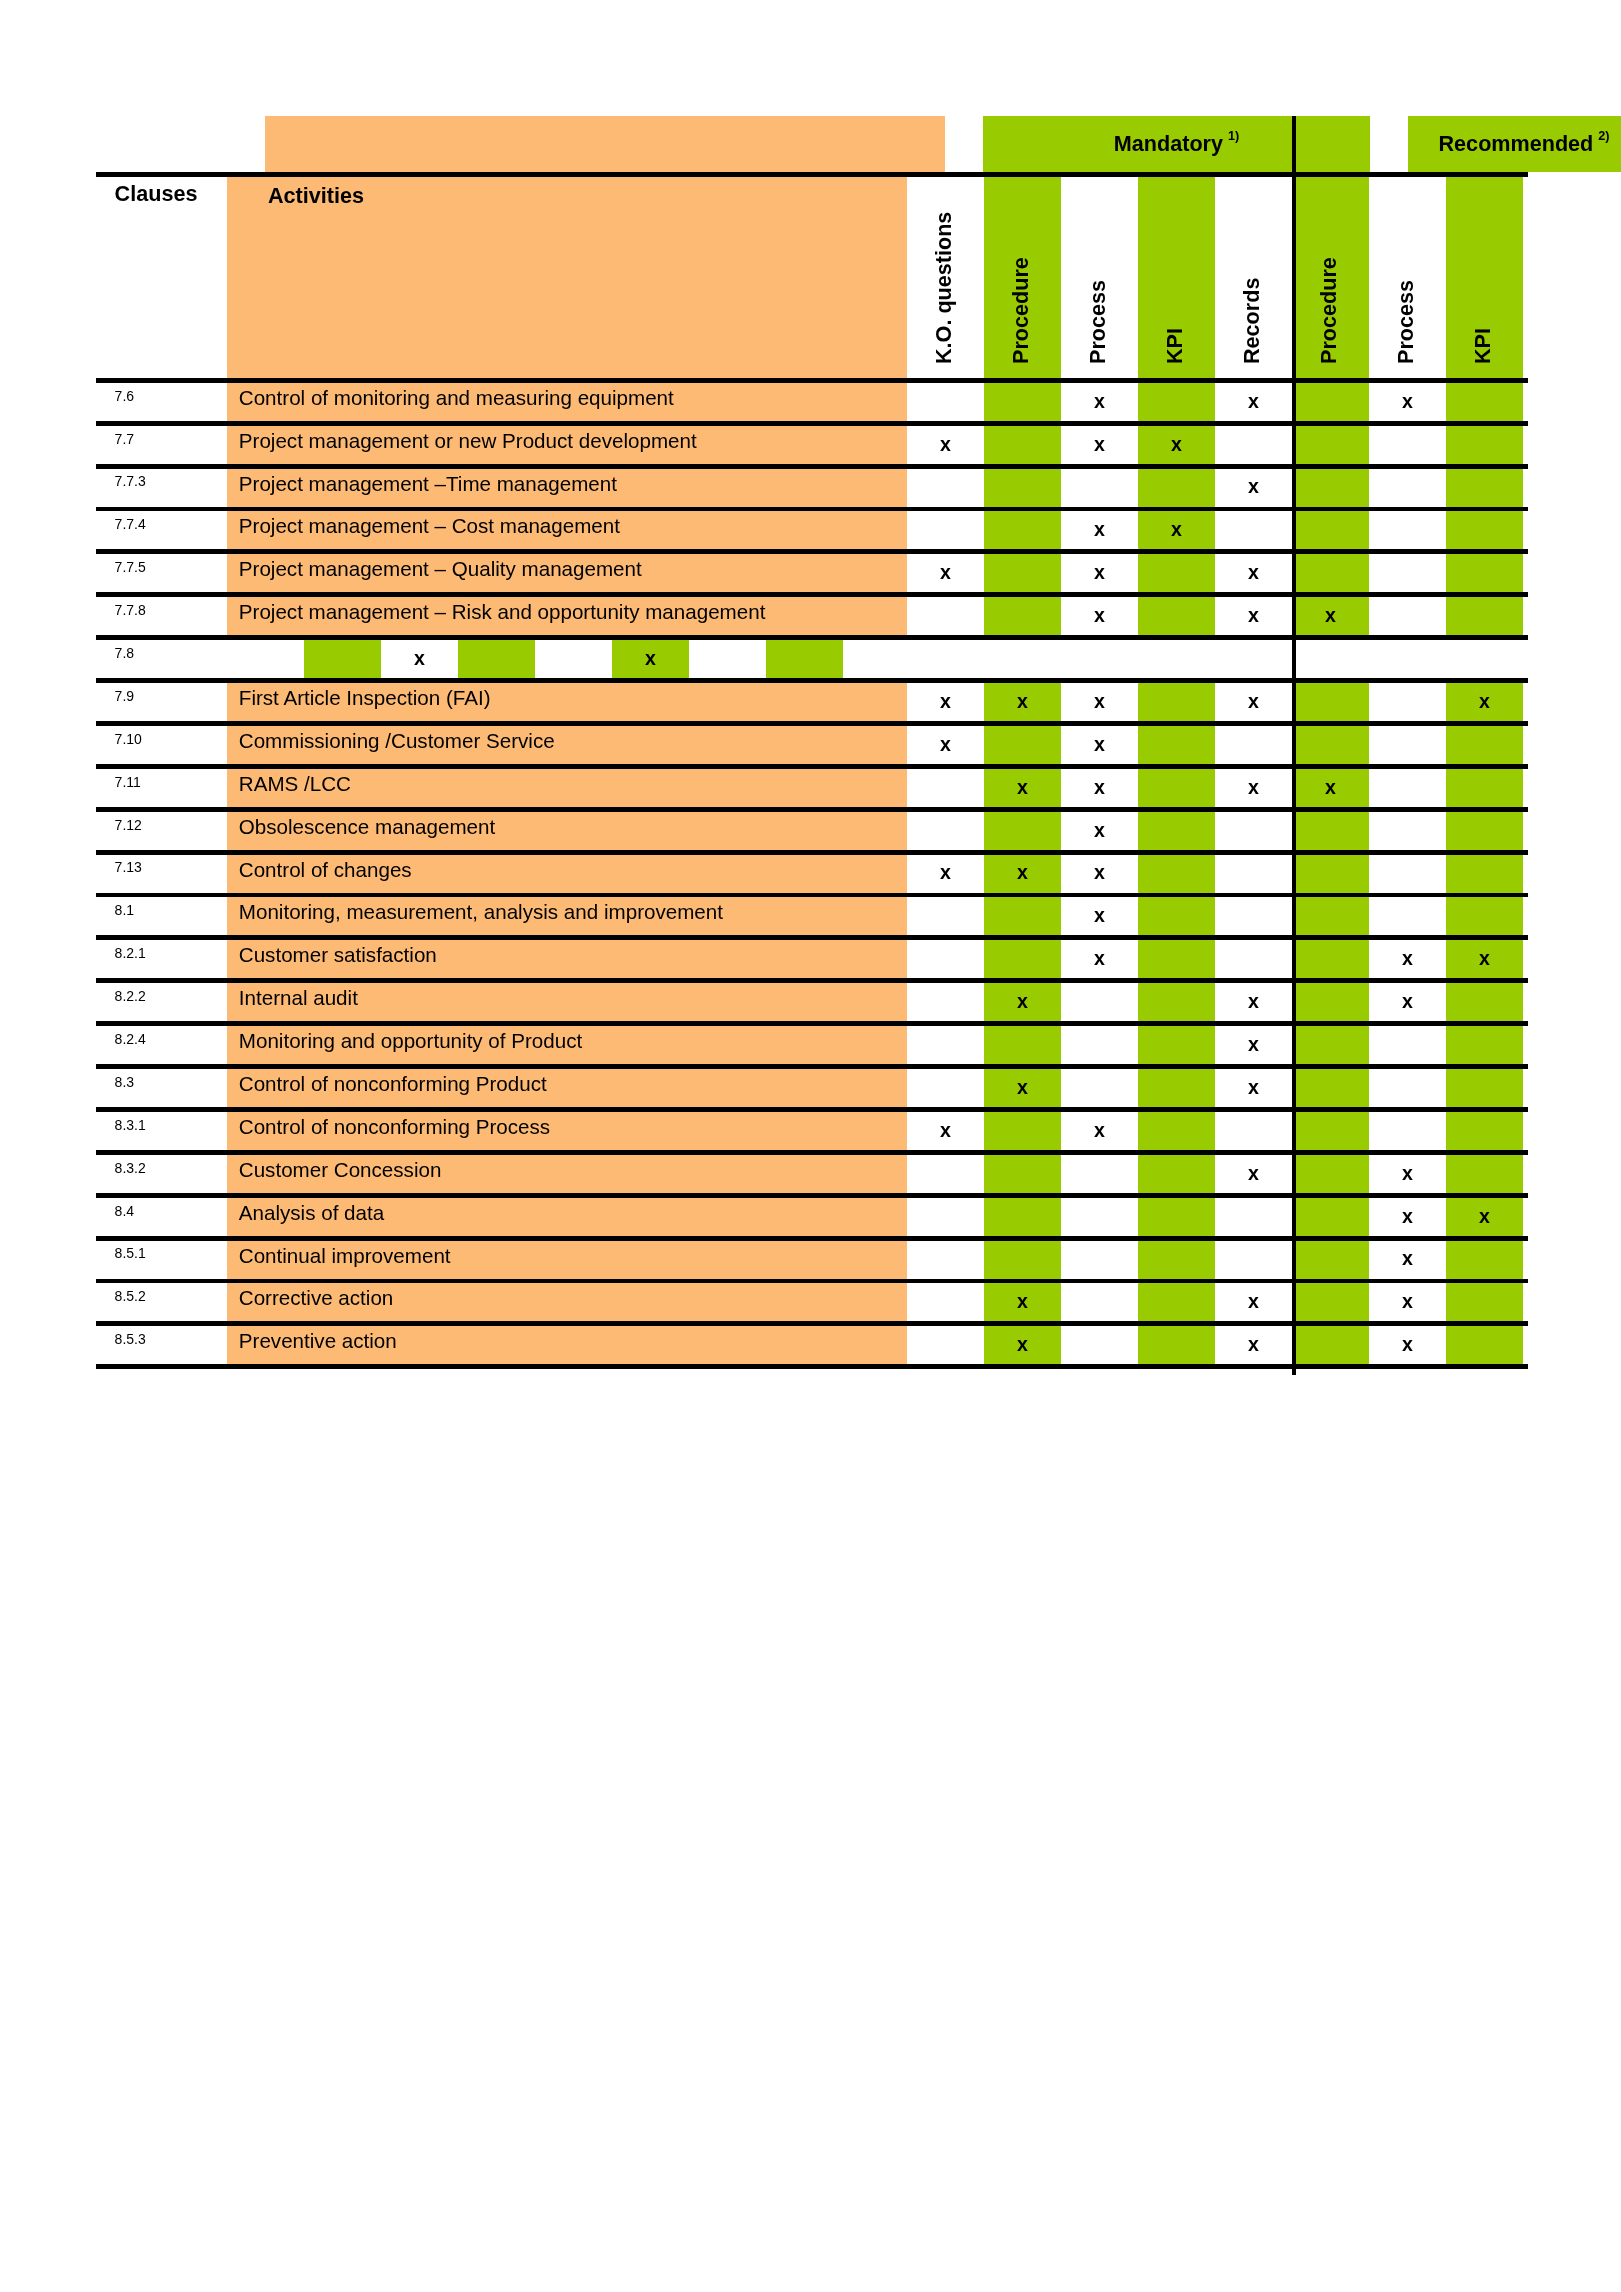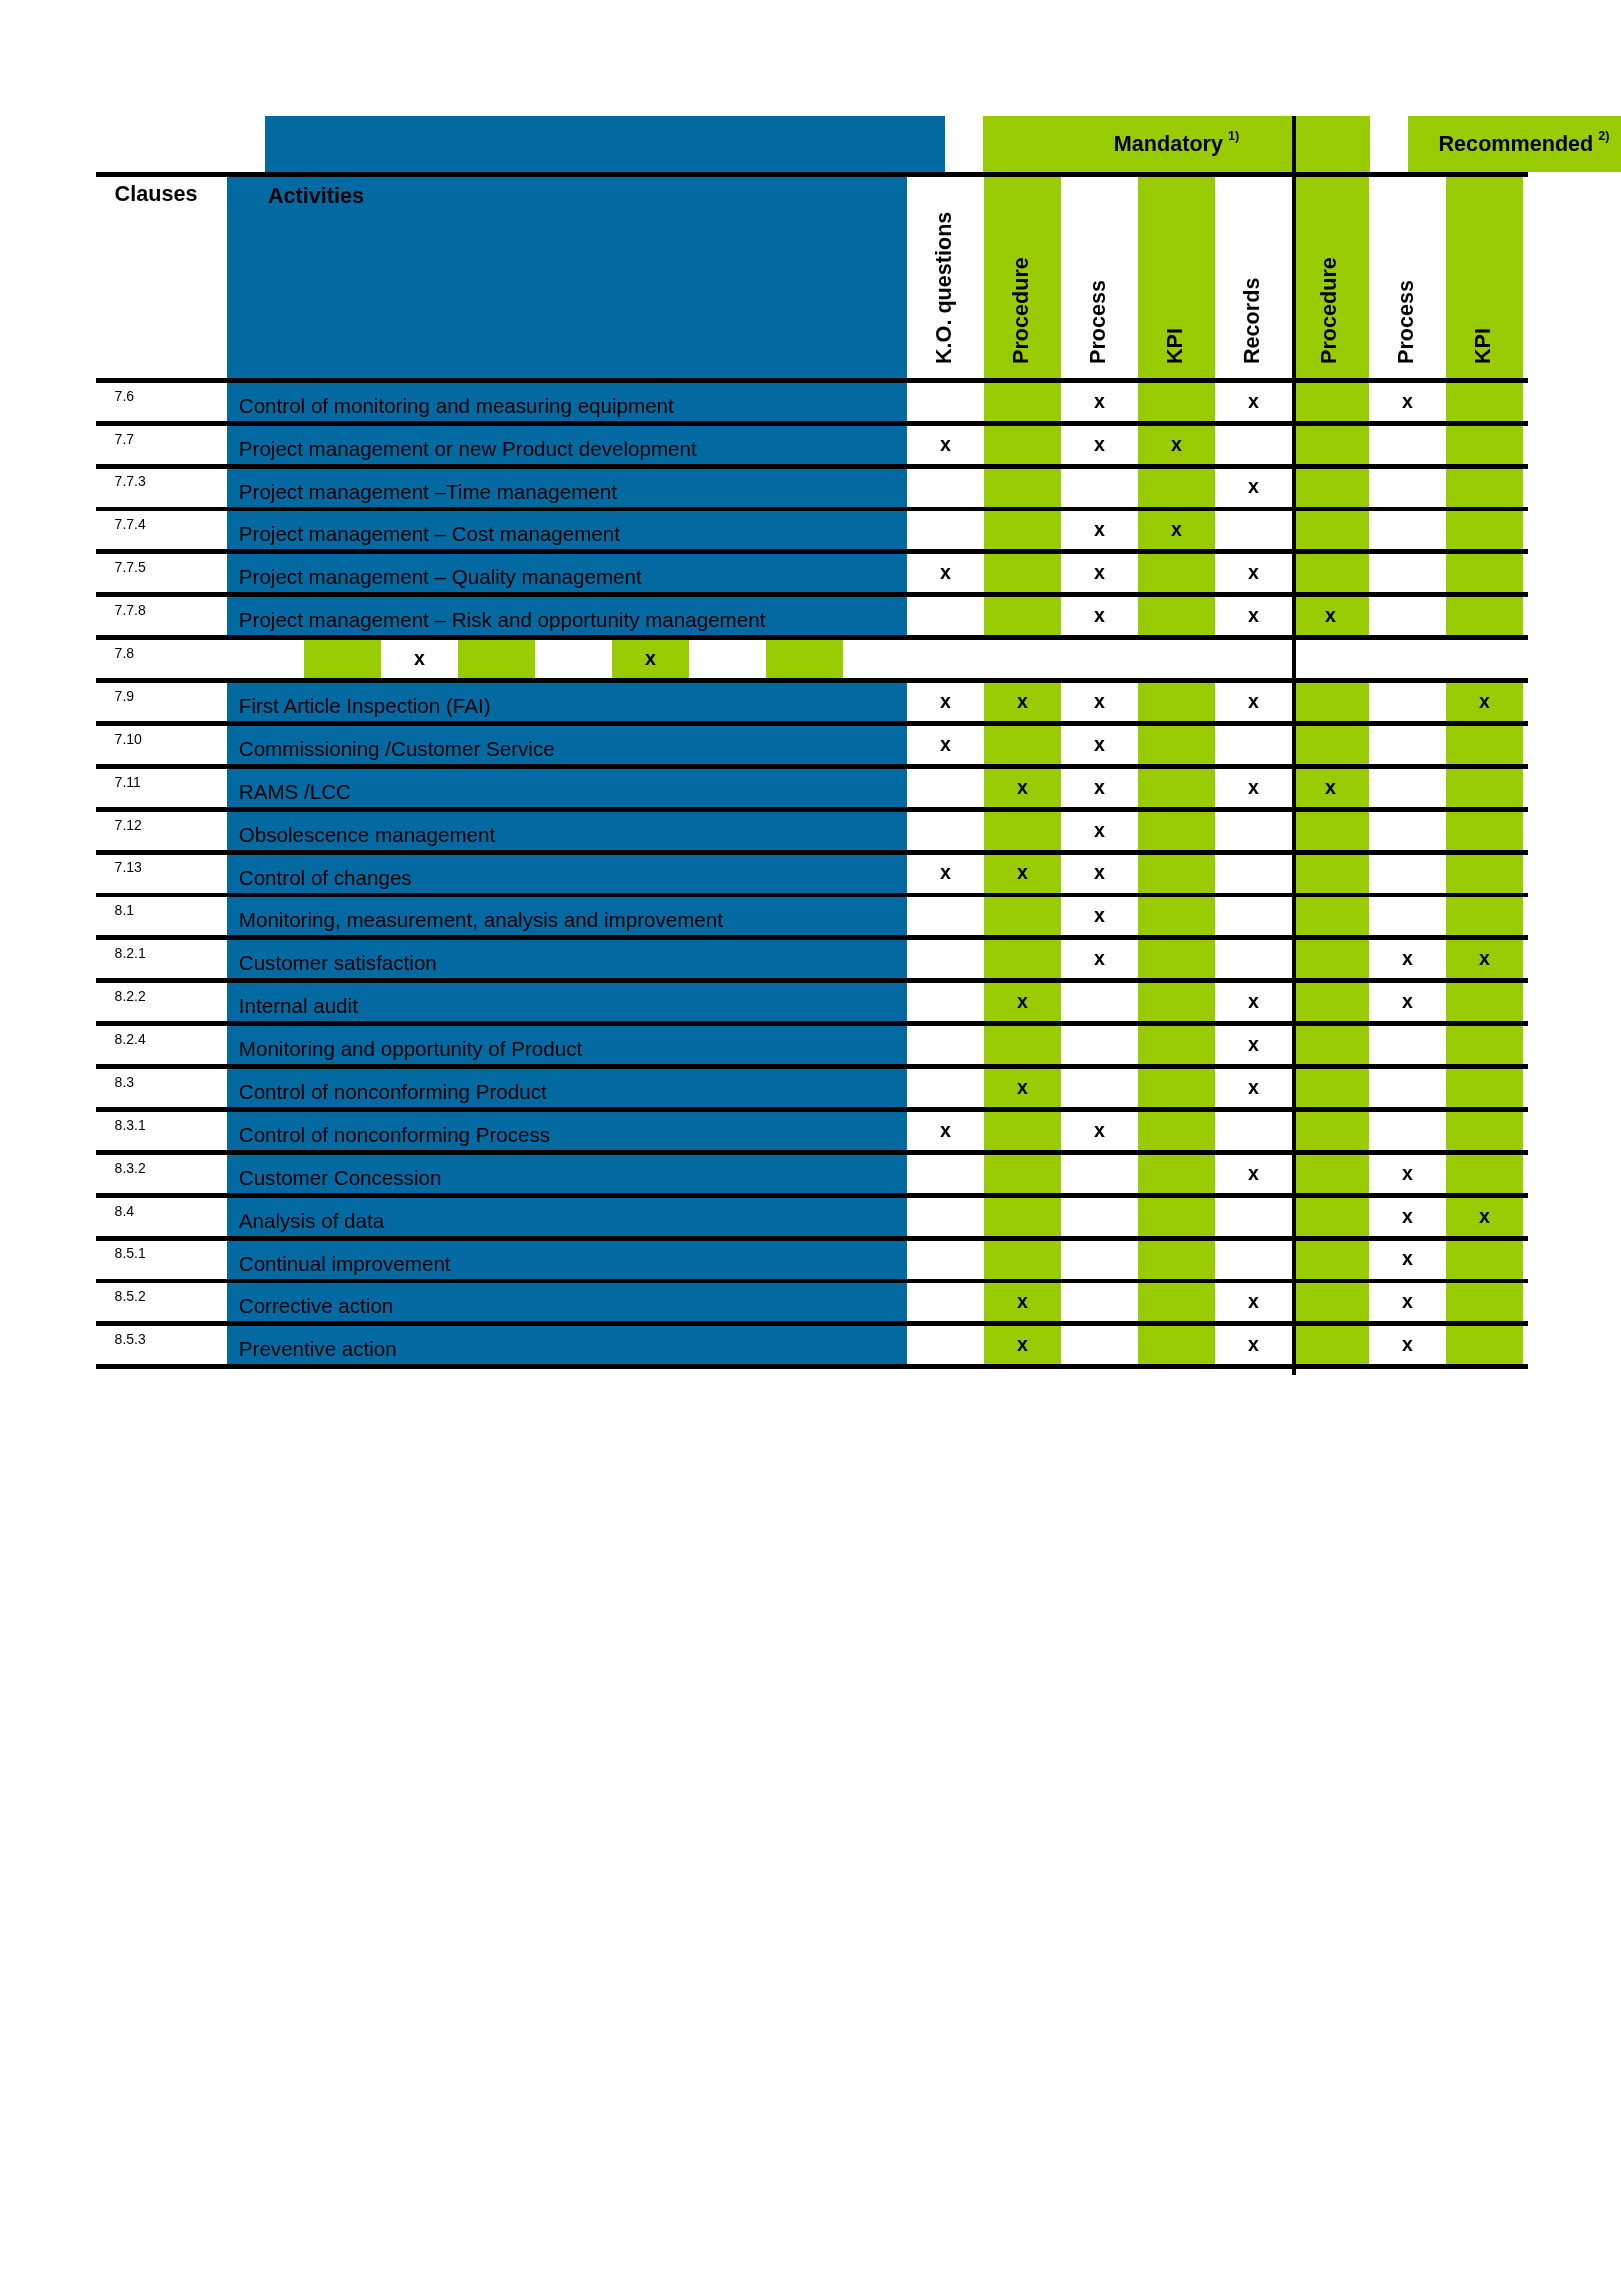--- a/index.html
+++ b/index.html
@@ -1,20 +1,20 @@
 <!DOCTYPE html>
 <html><head>
   <meta charset="utf-8">
   <style>
     html, body { margin:0; padding:0; background:#ffffff; }
     body { width:1621px; height:2293px; position:relative; font-family:"Liberation Sans", sans-serif; color:#000; }
     #tbl { position:absolute; left:96px; top:116px; width:1432px; }
     .row { position:relative; display:flex; }
     .c-clause { width:131px; flex:none; }
-    .c-act { width:680px; flex:none; background:#0369a1; }
+    .c-act { width:680px; flex:none; background:#fdba74; }
     .c-chk { width:77px; flex:none; position:relative; }
     .c-chk.w { background:#ffffff; }
     .c-chk.g { background:#99cc00; }
     .c-chk.last { width:77px; }
 
     
     .band { height:56px;gap:38px; }
     .band .c-clause { background:#ffffff; }
     .band .grp { background:#99cc00; display:flex; align-items:center; justify-content:center; font-weight:bold; font-size:21.6px; }
     .band .grp sup { font-size:12.7px; position:relative; top:-7.8px; margin-left:4.9px; }
@@ -24,21 +24,21 @@
 
     
     .hdr { height:201px; }
     .hdr .c-clause { font-weight:bold; font-size:21.6px; padding-left:18.6px; padding-top:4px; box-sizing:border-box; }
     .hdr .c-act { font-weight:bold; font-size:21.6px; padding-left:41px; padding-top:5.9px; box-sizing:border-box; }
     .vlabel { position:absolute; left:50%; bottom:13.7px; transform-origin:left bottom; transform:translateX(10.8px) rotate(-90deg); white-space:nowrap; font-weight:bold; font-size:21.6px; }
 
     
     .drow { height:38px; }
     .drow .c-clause { font-size:14px; padding-left:18.6px; padding-top:4.9px; box-sizing:border-box; }
-    .drow .c-act { font-size:20.6px; padding-left:11.8px; padding-top:11px; box-sizing:border-box; }
+    .drow .c-act { font-size:20.6px; padding-left:11.8px; padding-top:3px; box-sizing:border-box; }
     .mark { position:absolute; left:0; right:0; top:6.9px; text-align:center; font-weight:bold; font-size:19.6px; }
 
     .vdiv { position:absolute; top:0; bottom:0; width:3.9px; background:#000; }
   </style>
 </head>
 <body>
 
 <div id="tbl">
 
   <div class="row band">

